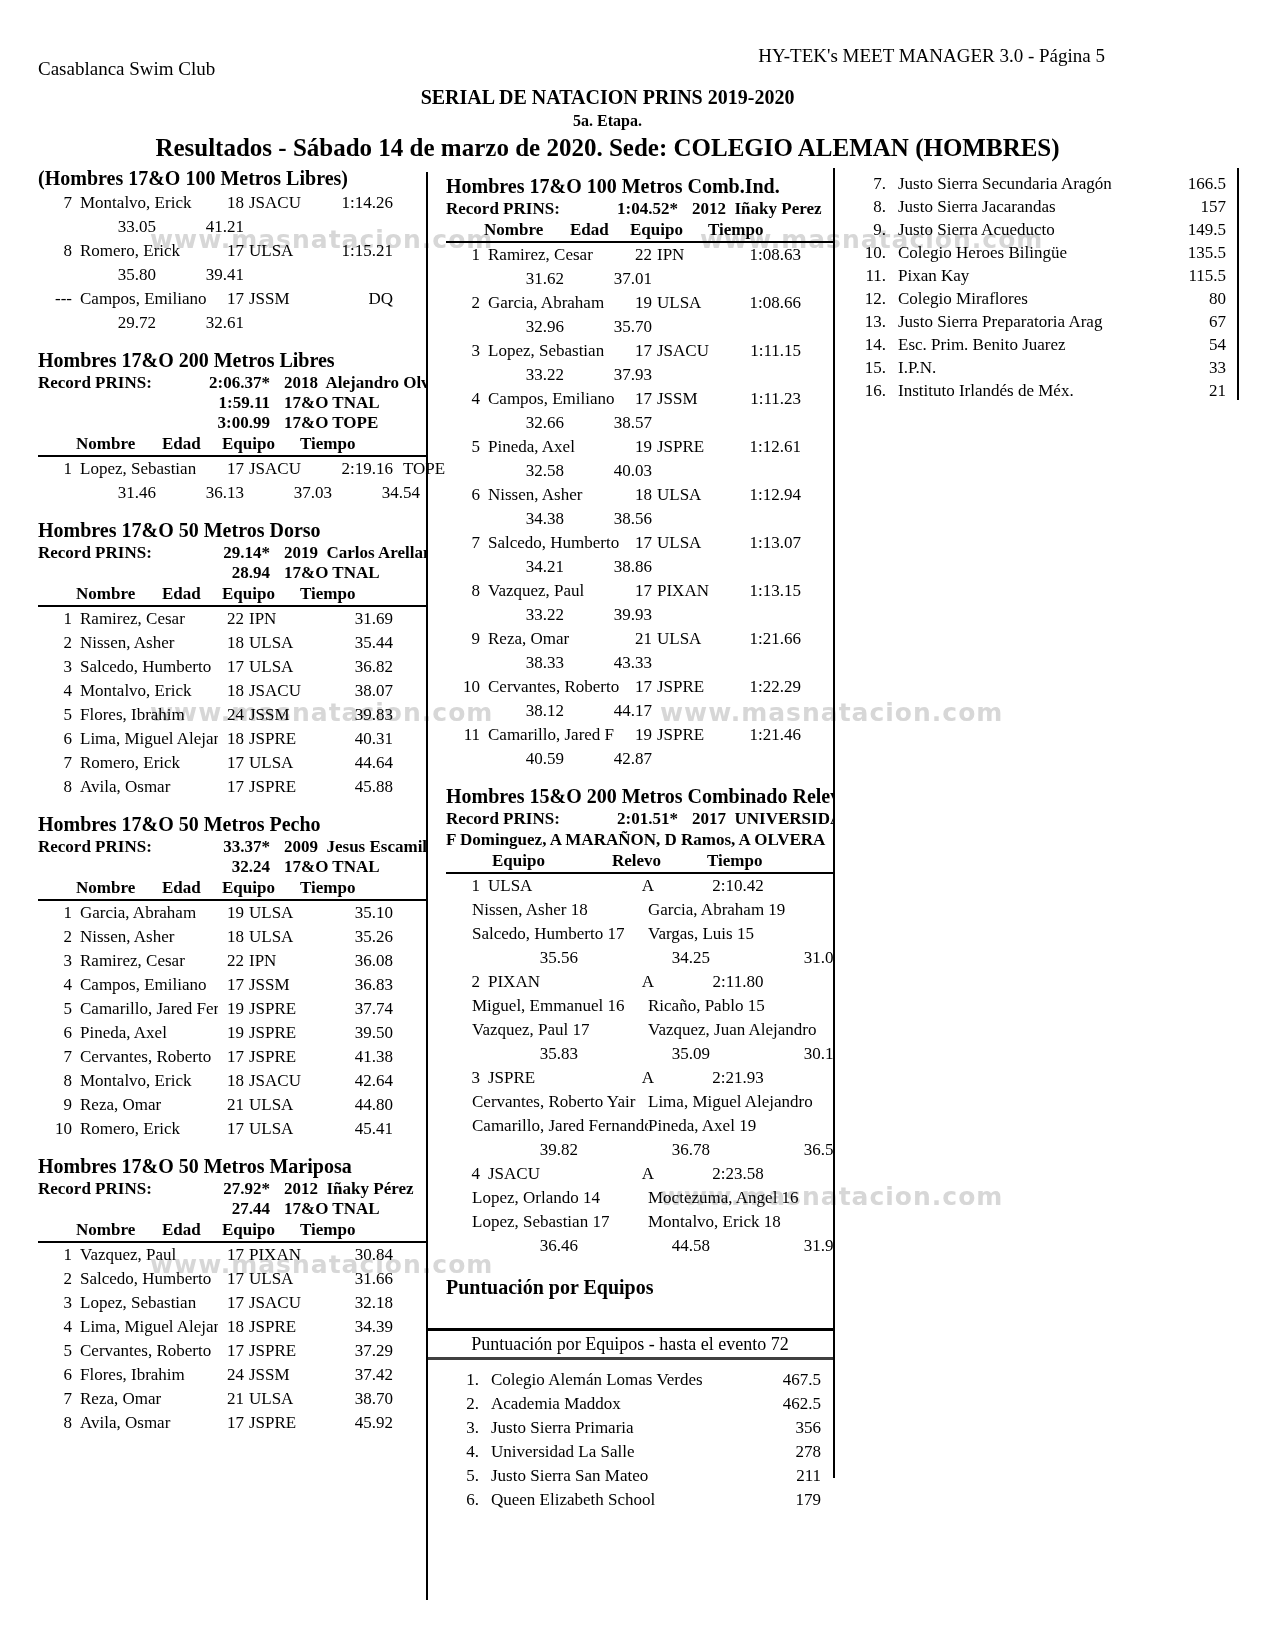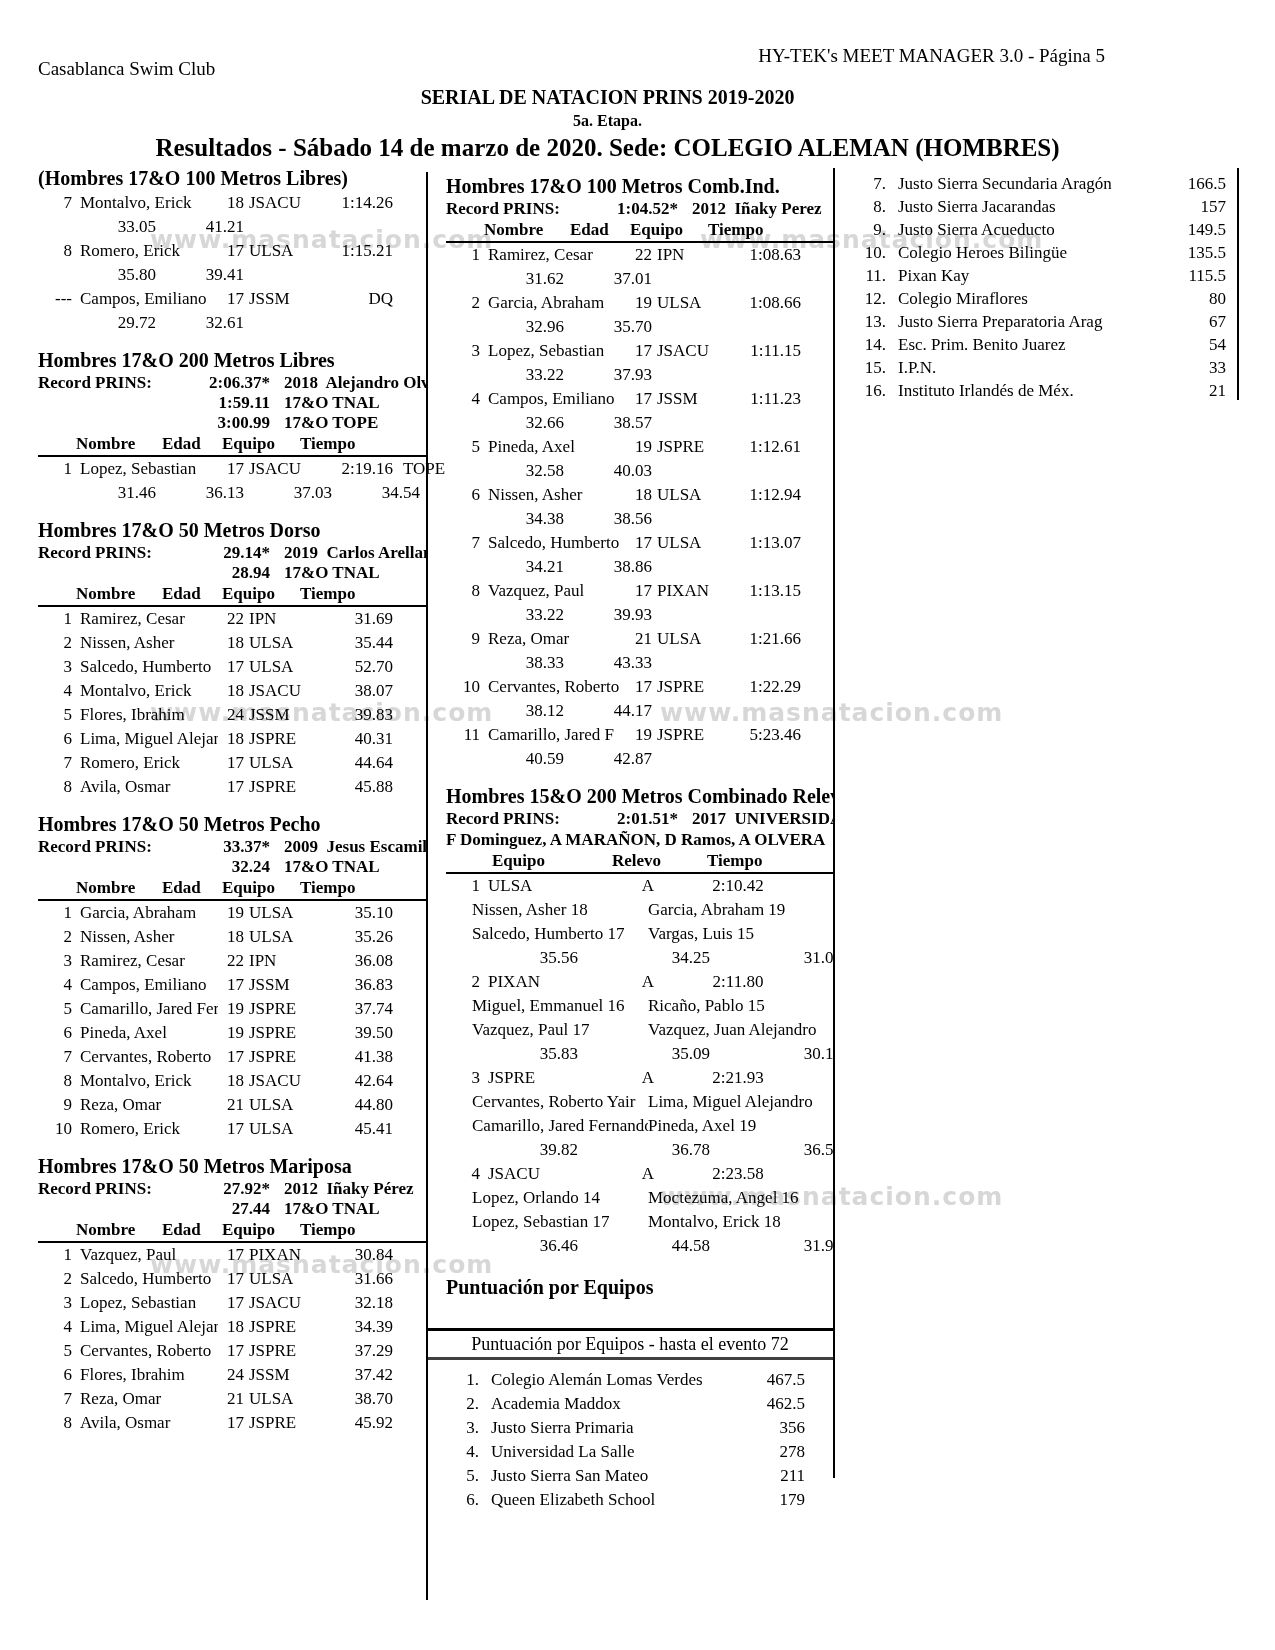--- a/index.html
+++ b/index.html
@@ -57,21 +57,21 @@
   .rl-splits{display:flex;height:24px;line-height:24px;margin-left:44px;overflow:hidden;gap:44px;}
   .rl-split{width:88px;flex:none;text-align:right;}
   
   .sc-heading{font-weight:bold;font-size:20px;height:26px;line-height:26px;margin-top:16px;}
   .sc-box{margin-left:-19px;width:406px;margin-top:28px;border-top:3px solid #000;box-sizing:border-box;}
   .sc-title{height:26px;line-height:26px;text-align:center;font-size:18px;border-bottom:3px solid #404040;}
   .sc-rows{padding-top:8px;}
   .score-row{display:flex;height:24px;line-height:24px;}
   .sc-rank{width:52px;flex:none;text-align:right;}
   .sc-name{margin-left:12px;flex:1;white-space:nowrap;overflow:hidden;}
-  .sc-pts{width:86px;flex:none;text-align:right;padding-right:28px;}
+  .sc-pts{width:86px;flex:none;text-align:right;padding-right:12px;}
   #rightcol .score-row{height:23px;line-height:23px;}
   #rightcol .sc-rank{width:38px;}
   #rightcol .sc-pts{padding-right:6px;width:80px;}
   
   .wm{position:absolute;font-family:"DejaVu Sans",sans-serif;font-weight:bold;font-size:25px;
       letter-spacing:1px;color:rgba(150,150,150,0.38);white-space:nowrap;}
 </style>
 </head>
 <body>
 
@@ -197,21 +197,21 @@
           <div class="c-name">Nissen, Asher</div>
           <div class="c-age">18</div>
           <div class="c-team">ULSA</div>
           <div class="c-time">35.44</div>
         </div>
         <div class="r-row">
           <div class="c-rank">3</div>
           <div class="c-name">Salcedo, Humberto</div>
           <div class="c-age">17</div>
           <div class="c-team">ULSA</div>
-          <div class="c-time">52.70</div>
+          <div class="c-time">36.82</div>
         </div>
         <div class="r-row">
           <div class="c-rank">4</div>
           <div class="c-name">Montalvo, Erick</div>
           <div class="c-age">18</div>
           <div class="c-team">JSACU</div>
           <div class="c-time">38.07</div>
         </div>
         <div class="r-row">
           <div class="c-rank">5</div>
@@ -534,21 +534,21 @@
         </div>
         <div class="splits">
           <div class="split">38.12</div>
           <div class="split">44.17</div>
         </div>
         <div class="r-row">
           <div class="c-rank">11</div>
           <div class="c-name">Camarillo, Jared F</div>
           <div class="c-age">19</div>
           <div class="c-team">JSPRE</div>
-          <div class="c-time">5:23.46</div>
+          <div class="c-time">1:21.46</div>
         </div>
         <div class="splits">
           <div class="split">40.59</div>
           <div class="split">42.87</div>
         </div>
       </div>
       <div class="event">
         <div class="ev-title">Hombres 15&amp;O 200 Metros Combinado Relevo</div>
         <div class="rec-row">
           <div class="rec-label">Record PRINS:</div>

